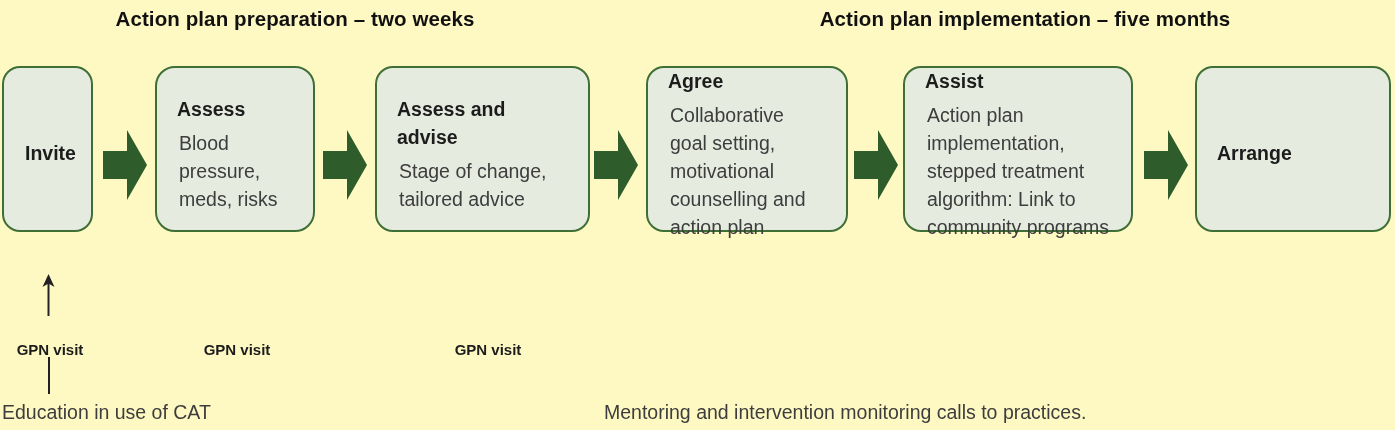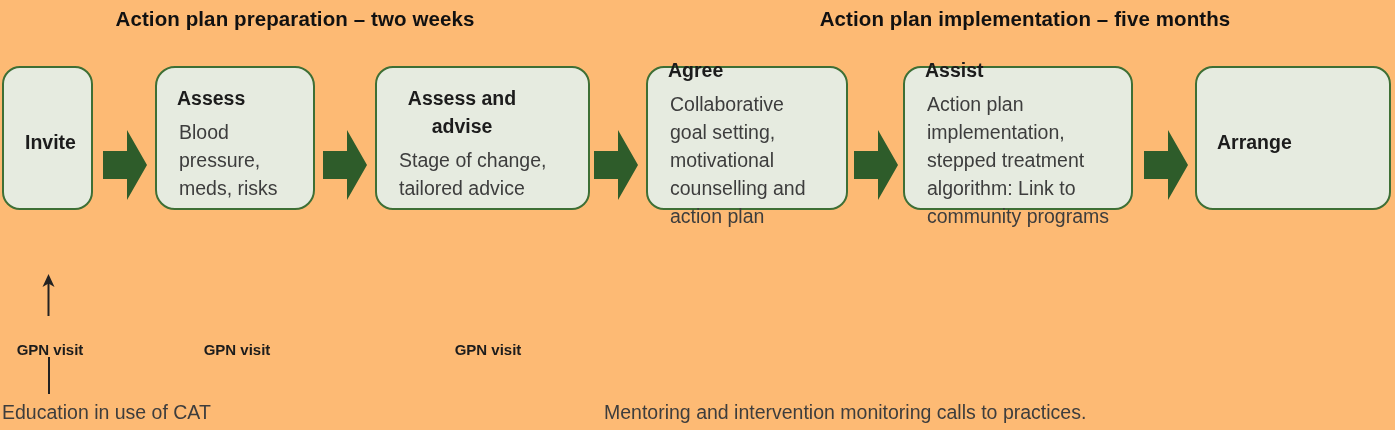--- a/index.html
+++ b/index.html
@@ -1,47 +1,47 @@
 <!DOCTYPE html>
 <html style="--box-fill: #e6ebe0; --box-border: #3e6f35; --arrow: #2e5c2a; --title-text: #111111; --heading-text: #1c1c1c; --body-text: #3d3d3d;"><head>
 <meta charset="utf-8">
 <style>
   html,body{margin:0;padding:0;background:#ffffff;}
   .canvas{
-    position:relative;width:1395px;height:430px;background:#fdba74;
+    position:relative;width:1395px;height:430px;background:#fef9c3;
     font-family:"Liberation Sans", sans-serif;overflow:hidden;
   }
   .phase-title{
     position:absolute;top:7px;transform:translateX(-50%);
     font-size:20.5px;font-weight:bold;color:var(--title-text,#111);
     white-space:nowrap;letter-spacing:0.1px;
   }
   .title-prep{left:295px;}
   .title-impl{left:1025px;}
 
   .stage-box{
-    position:absolute;top:66px;height:144px;box-sizing:border-box;
+    position:absolute;top:66px;height:166px;box-sizing:border-box;
     background:var(--box-fill,#e6ebe0);
     border:2px solid var(--box-border,#3e6f35);
     border-radius:18px;
     display:flex;flex-direction:column;justify-content:center;
     padding:12px 14px 0 20px;
   }
   .stage-heading{
     margin:0 0 4px 0;font-size:19.5px;font-weight:bold;
     line-height:28px;color:var(--heading-text,#1c1c1c);
   }
   .stage-body{
     margin:2px;font-size:19.5px;line-height:28px;
     color:var(--body-text,#3d3d3d);white-space:pre-line;
   }
   .box1{left:2px;width:91px;padding-left:21px;}
   .box2{left:155px;width:160px;border-radius:20px;}
   .box3{left:375px;width:215px;}
-  .box3 .stage-heading{max-width:130px;text-align:center;}
+  .box3 .stage-heading{max-width:130px;}
   .box4{left:646px;width:202px;}
   .box5{left:903px;width:230px;}
   .box6{left:1195px;width:196px;gap:20px;}
 
   .arrow{position:absolute;top:130px;width:44px;height:70px;}
   .arrow path{fill:var(--arrow,#2e5c2a);}
   .a1{left:103px;}
   .a2{left:323px;}
   .a3{left:594px;}
   .a4{left:854px;}

